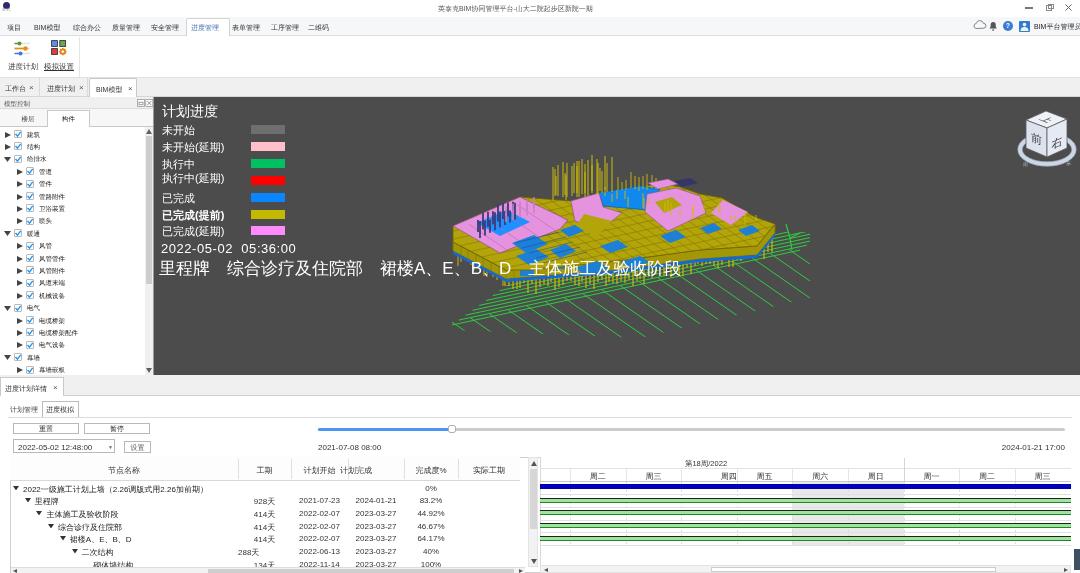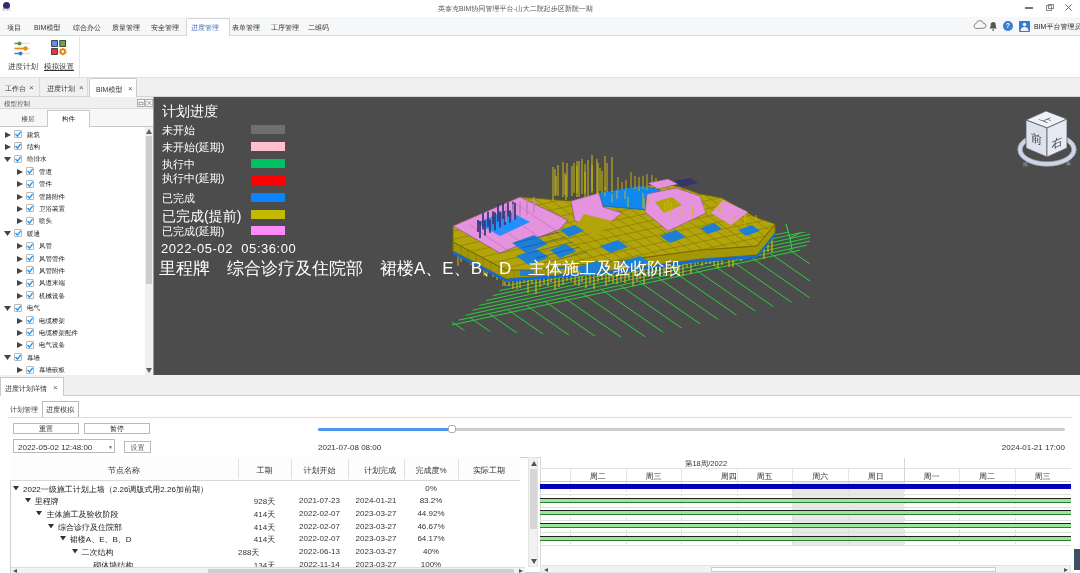--- a/index.html
+++ b/index.html
@@ -703,21 +703,21 @@
       <div class="abs nw" style="left:8px;top:26.0px;color:#fff;font-size:11px;">未开始</div>
 <div class="abs" style="left:97px;top:28.0px;width:34px;height:9px;background:#6f6f6f;"></div>
 <div class="abs nw" style="left:8px;top:42.9px;color:#fff;font-size:11px;">未开始(延期)</div>
 <div class="abs" style="left:97px;top:44.9px;width:34px;height:9px;background:#ffc0cb;"></div>
 <div class="abs nw" style="left:8px;top:59.8px;color:#fff;font-size:11px;">执行中</div>
 <div class="abs" style="left:97px;top:61.8px;width:34px;height:9px;background:#00c161;"></div>
 <div class="abs nw" style="left:8px;top:74px;color:#fff;font-size:11px;">执行中(延期)</div>
 <div class="abs" style="left:97px;top:78.7px;width:34px;height:9px;background:#fe0000;"></div>
 <div class="abs nw" style="left:8px;top:93.6px;color:#fff;font-size:11px;">已完成</div>
 <div class="abs" style="left:97px;top:95.6px;width:34px;height:9px;background:#0a85fd;"></div>
-<div class="abs nw" style="left:8px;top:110.5px;color:#fff;font-size:14px;">已完成(提前)</div>
+<div class="abs nw" style="left:8px;top:110.5px;color:#fff;font-size:11px;font-weight:bold;">已完成(提前)</div>
 <div class="abs" style="left:97px;top:112.5px;width:34px;height:9px;background:#c3b900;"></div>
 <div class="abs nw" style="left:8px;top:127.4px;color:#fff;font-size:11px;">已完成(延期)</div>
 <div class="abs" style="left:97px;top:129.4px;width:34px;height:9px;background:#fd8bfb;"></div>
     </div>
   <div class="abs nw" style="left:7px;top:144px;color:#fff;font-size:13px;letter-spacing:0.55px;">2022-05-02&nbsp; 05:36:00</div>
   <div class="abs nw" style="left:5px;top:160px;color:#fff;font-size:17px;">里程牌 综合诊疗及住院部 裙楼A、E、B、D 主体施工及验收阶段</div>
 
   <svg class="abs" style="left:860px;top:10px;" width="66" height="62" viewBox="0 0 66 62">
     <ellipse cx="33" cy="42.5" rx="27" ry="14.5" fill="none" stroke="#cdd6e4" stroke-width="4.5"></ellipse>
     <ellipse cx="33" cy="42.5" rx="29.2" ry="16.7" fill="none" stroke="#98a4b8" stroke-width="0.7"></ellipse>
@@ -763,21 +763,21 @@
   <div class="abs nw" style="left:990px;top:47px;width:75px;text-align:right;">2024-01-21 17:00</div>
   <div id="grid" class="abs" style="left:10px;top:61px;width:1062px;height:116px;font-size:8px;">
       <div class="abs" style="left:0;top:0;width:1061px;height:116px;border:1px solid #cfcfcf;"></div>
 <div class="abs" style="left:0;top:0;width:510px;height:24px;border-bottom:1px solid #d8d8d8;background:#fdfdfd;"></div>
 <div class="abs nw" style="left:0px;top:8px;width:228px;text-align:center;color:#333;">节点名称</div>
 <div class="abs" style="left:228px;top:2px;width:1px;height:20px;background:#e0e0e0;"></div>
 <div class="abs nw" style="left:228px;top:8px;width:53px;text-align:center;color:#333;">工期</div>
 <div class="abs" style="left:281px;top:2px;width:1px;height:20px;background:#e0e0e0;"></div>
 <div class="abs nw" style="left:281px;top:8px;width:57px;text-align:center;color:#333;">计划开始</div>
 <div class="abs" style="left:338px;top:2px;width:1px;height:20px;background:#e0e0e0;"></div>
-<div class="abs nw" style="left:342px;top:8px;width:56px;text-align:center;color:#333;">计划完成</div>
+<div class="abs nw" style="left:330px;top:8px;width:56px;text-align:left;color:#333;">计划完成</div>
 <div class="abs" style="left:394px;top:2px;width:1px;height:20px;background:#e0e0e0;"></div>
 <div class="abs nw" style="left:394px;top:8px;width:54px;text-align:center;color:#333;">完成度%</div>
 <div class="abs" style="left:448px;top:2px;width:1px;height:20px;background:#e0e0e0;"></div>
 <div class="abs nw" style="left:448px;top:8px;width:62px;text-align:center;color:#333;">实际工期</div>
 <svg class="abs" style="left:3.0px;top:28.5px;" width="6" height="4.5" viewBox="0 0 6 4.5">
         <path d="M0 0h6l-3 4.5z" fill="#333"></path>
       </svg>
 <span class="abs nw" style="left:13.0px;top:26.5px;color:#222;">2022一级施工计划上墙（2.26调版式用2.26加前期）</span>
 <span class="abs nw" style="left:228px;top:26.5px;width:53px;text-align:center;"></span>
 <span class="abs nw" style="left:281px;top:26.5px;width:57px;text-align:center;"></span>

